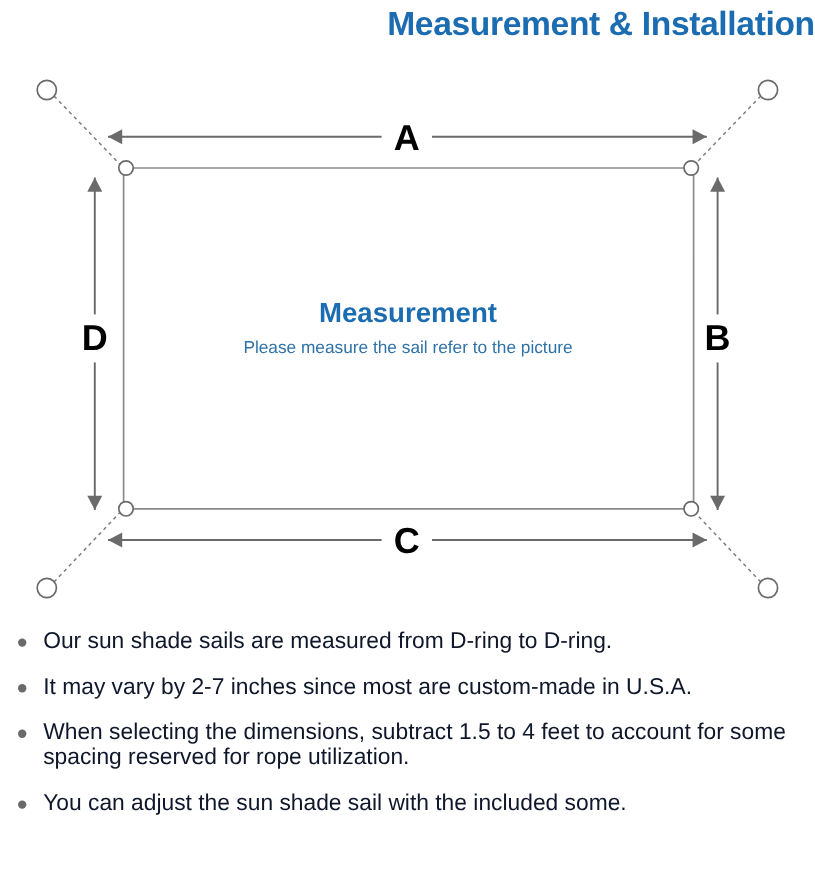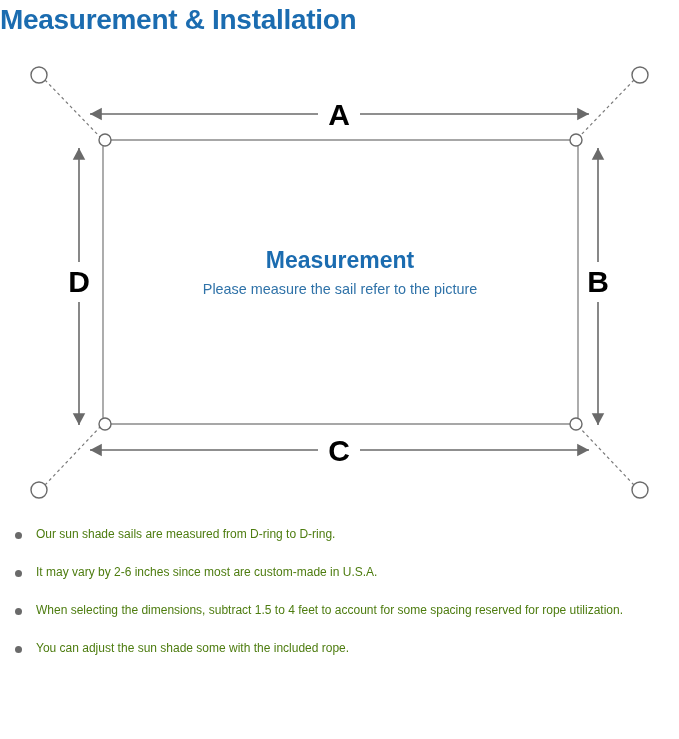--- a/index.html
+++ b/index.html
@@ -18,21 +18,21 @@
   .page {
     width: 679px;
     height: 739px;
     position: relative;
   }
   .title {
     position: absolute;
     top: 0;
     left: 0;
     width: 679px;
-    text-align: left;
+    text-align: right;
     font-size: 28px;
     font-weight: bold;
     color: #1b6cb0;
     letter-spacing: -0.3px;
     line-height: 40px;
     white-space: nowrap;
   }
   .diagram {
     position: absolute;
     top: 44px;
@@ -44,23 +44,23 @@
     position: absolute;
     top: 524px;
     left: 0;
     width: 679px;
     height: 215px;
   }
   .note-item {
     position: relative;
     padding-left: 30px;
     margin: 0 14px 0 6px;
-    font-size: 12px;
+    font-size: 19px;
     line-height: 21px;
-    color: #4d7c0f;
+    color: #0f172a;
     min-height: 21px;
   }
   .note-spacer {
     height: 17px;
   }
   .note-bullet {
     position: absolute;
     left: 9px;
     top: 8px;
     width: 7px;
@@ -160,28 +160,28 @@
   </div>
 
   <div class="notes">
     <div class="note-item">
       <span class="note-bullet"></span>
       <span>Our sun shade sails are measured from D-ring to D-ring.</span>
     </div>
     <div class="note-spacer"></div>
     <div class="note-item">
       <span class="note-bullet"></span>
-      <span>It may vary by 2-6 inches since most are custom-made in U.S.A.</span>
+      <span>It may vary by 2-7 inches since most are custom-made in U.S.A.</span>
     </div>
     <div class="note-spacer"></div>
     <div class="note-item">
       <span class="note-bullet"></span>
       <span>When selecting the dimensions, subtract 1.5 to 4 feet to account for some spacing reserved for rope utilization.</span>
     </div>
     <div class="note-spacer"></div>
     <div class="note-item">
       <span class="note-bullet"></span>
-      <span>You can adjust the sun shade some with the included rope.</span>
+      <span>You can adjust the sun shade sail with the included some.</span>
     </div>
     <div class="note-spacer"></div>
   </div>
 
 </div>
 
 </body></html>

